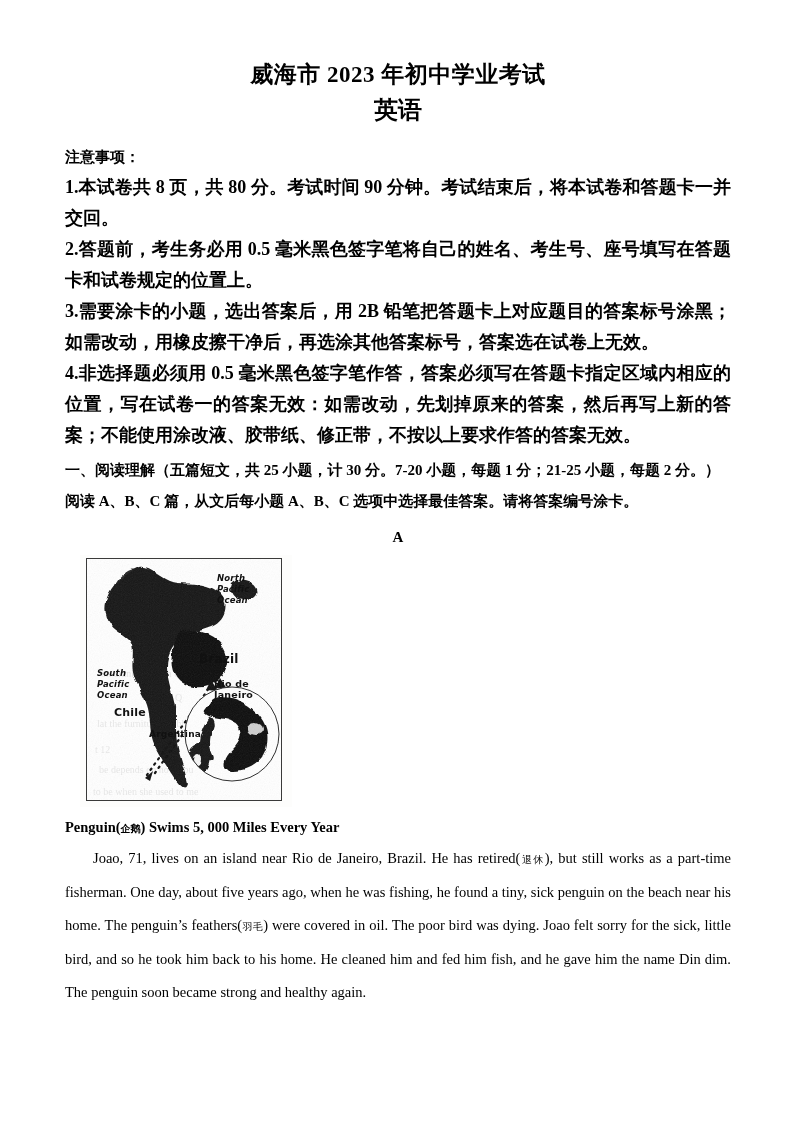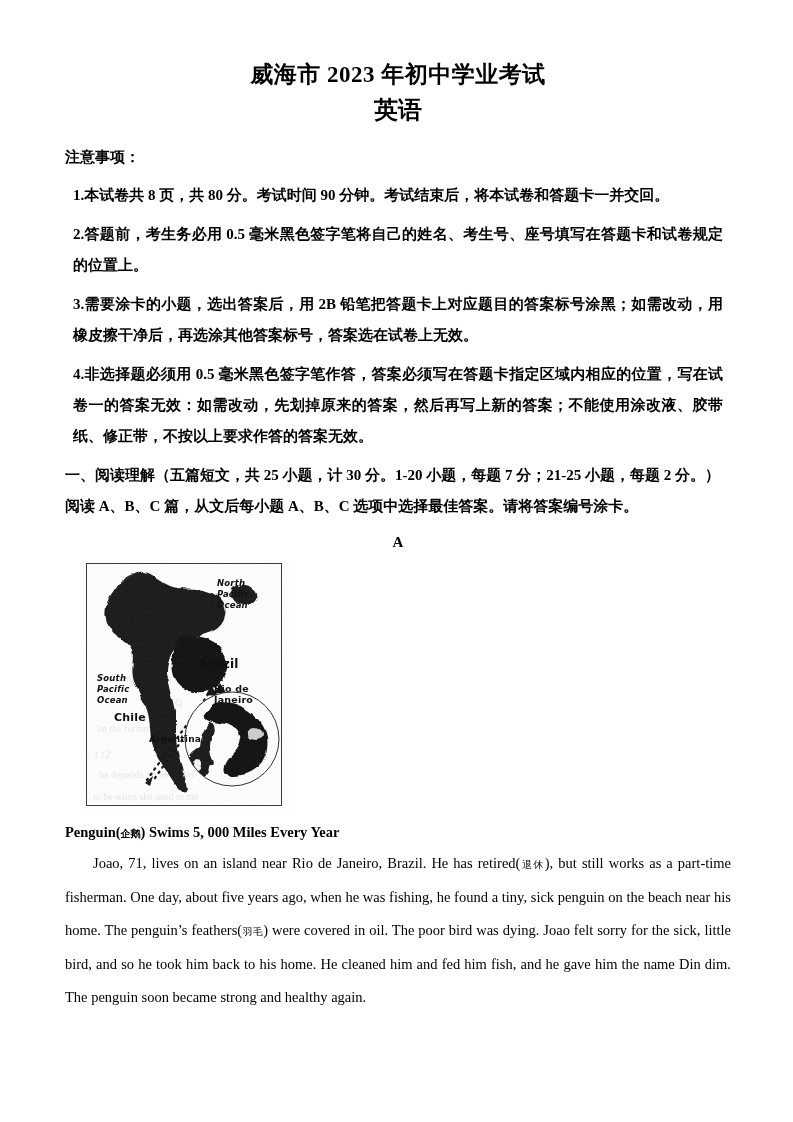--- a/index.html
+++ b/index.html
@@ -51,23 +51,23 @@
 
   
   .notice-heading {
     font-weight: bold;
     font-size: 15px;
     line-height: 30px;
     margin: 0;
   }
   .notice-item {
     font-weight: bold;
-    font-size: 15px;
+    font-size: 18px;
     line-height: 31px;
-    margin: 8px;
+    margin: 0;
     text-align: justify;
     text-justify: inter-ideograph;
   }
 
   
   .section-heading {
     font-weight: bold;
     font-size: 15px;
     line-height: 31px;
     margin: 4px 0 0 0;
@@ -153,21 +153,21 @@
 
     <h1 class="doc-title">威海市 2023 年初中学业考试</h1>
     <h2 class="doc-subtitle">英语</h2>
 
     <p class="notice-heading">注意事项：</p>
     <p class="notice-item">1.本试卷共 8 页，共 80 分。考试时间 90 分钟。考试结束后，将本试卷和答题卡一并交回。</p>
     <p class="notice-item">2.答题前，考生务必用 0.5 毫米黑色签字笔将自己的姓名、考生号、座号填写在答题卡和试卷规定的位置上。</p>
     <p class="notice-item">3.需要涂卡的小题，选出答案后，用 2B 铅笔把答题卡上对应题目的答案标号涂黑；如需改动，用橡皮擦干净后，再选涂其他答案标号，答案选在试卷上无效。</p>
     <p class="notice-item">4.非选择题必须用 0.5 毫米黑色签字笔作答，答案必须写在答题卡指定区域内相应的位置，写在试卷一的答案无效：如需改动，先划掉原来的答案，然后再写上新的答案；不能使用涂改液、胶带纸、修正带，不按以上要求作答的答案无效。</p>
 
-    <p class="section-heading">一、阅读理解（五篇短文，共 25 小题，计 30 分。1-20 小题，每题 7 分；21-25 小题，每题 2 分。）</p>
+    <p class="section-heading">一、阅读理解（五篇短文，共 25 小题，计 30 分。7-20 小题，每题 1 分；21-25 小题，每题 2 分。）</p>
     <p class="section-subheading">阅读 A、B、C 篇，从文后每小题 A、B、C 选项中选择最佳答案。请将答案编号涂卡。</p>
 
     <p class="passage-letter">A</p>
 
     <div class="figure-wrap">
       <div class="map-figure">
         <div class="map-frame">
 
           <svg class="map-svg" width="194" height="241" viewBox="0 0 194 241">
             <defs>

